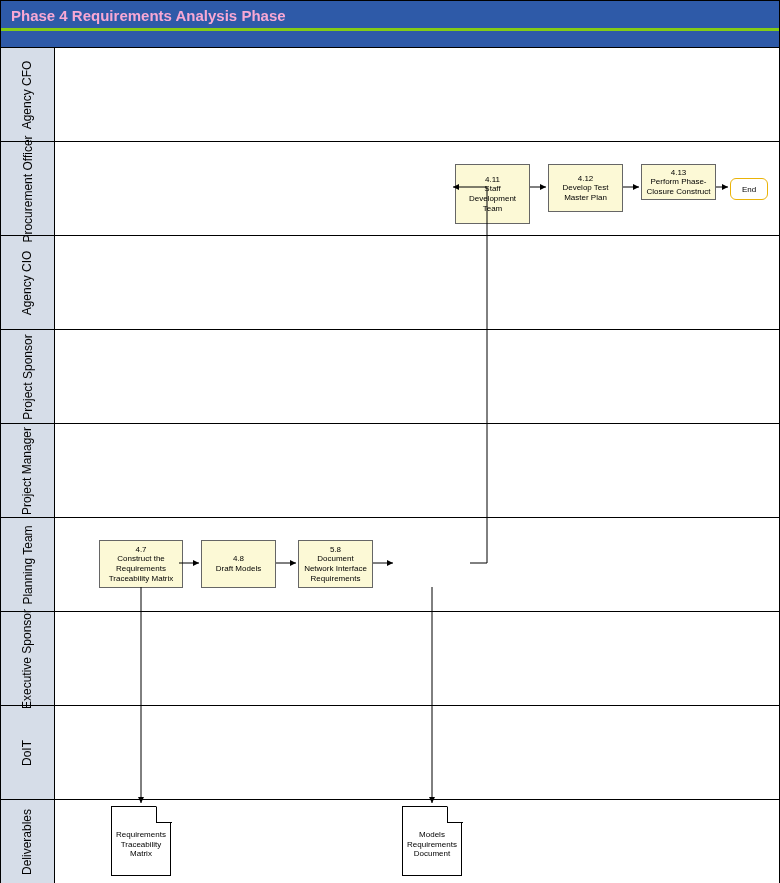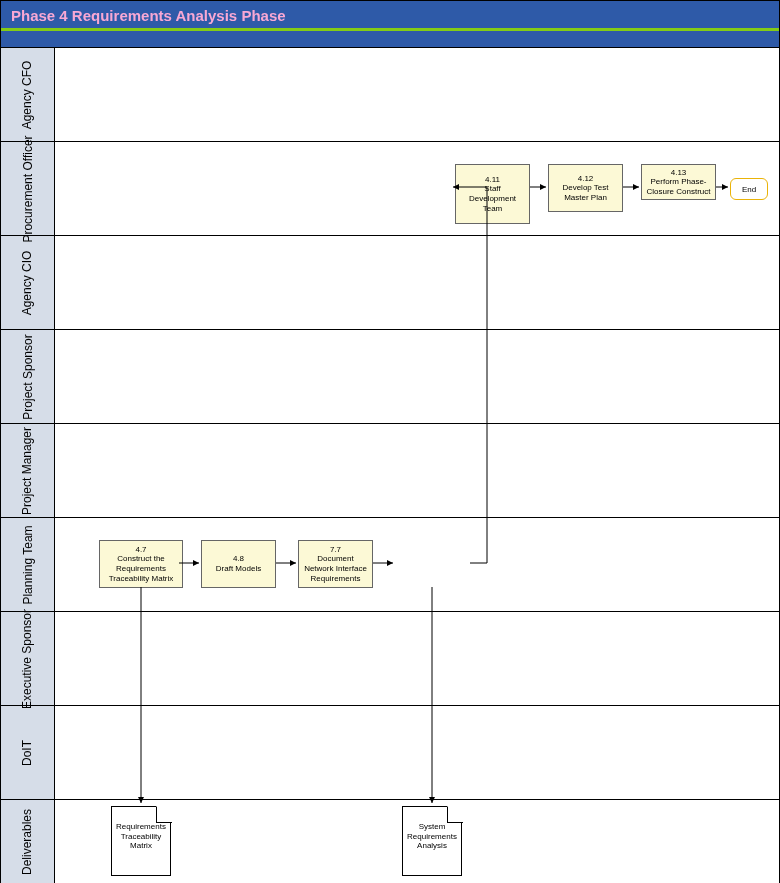--- a/index.html
+++ b/index.html
@@ -92,21 +92,21 @@
     width: 60px;
     height: 70px;
     border: 1px solid #000;
     background: #fff;
     clip-path: polygon(0 0, 75% 0, 100% 22%, 100% 100%, 0 100%);
     display: flex;
     align-items: flex-end;
     justify-content: center;
     text-align: center;
     font-size: 8px;
-    padding-bottom: 24px;
+    padding-bottom: 16px;
     box-sizing: border-box;
     line-height: 1.2;
   }
   .doc-fold {
     position: absolute;
     width: 15px;
     height: 15px;
     border-left: 1px solid #000;
     border-bottom: 1px solid #000;
     background: #fff;
@@ -183,21 +183,21 @@
     <div class="lane-body">
       <div class="activity-box" style="left:44px;top:22px;width:84px;height:48px">
         <span class="activity-id">4.7</span>
         <span class="activity-name">Construct the Requirements Traceability Matrix</span>
       </div>
       <div class="activity-box" style="left:146px;top:22px;width:75px;height:48px">
         <span class="activity-id">4.8</span>
         <span class="activity-name">Draft Models</span>
       </div>
       <div class="activity-box" style="left:243px;top:22px;width:75px;height:48px">
-        <span class="activity-id">7.7</span>
+        <span class="activity-id">5.8</span>
         <span class="activity-name">Document Network Interface Requirements</span>
       </div>
     </div>
   </div>
 
   <div class="lane" style="height:94px">
     <div class="lane-label">
         <span>Executive Sponsor</span>
       </div>
     <div class="lane-body"></div>
@@ -213,21 +213,21 @@
   <div class="lane" style="height:83px;border-bottom:none">
     <div class="lane-label">
         <span>Deliverables</span>
       </div>
     <div class="lane-body">
       <div class="doc-icon" style="left:56px;top:6px">
         <span>Requirements Traceability Matrix</span>
       </div>
       <div class="doc-fold" style="left:101px;top:7px"></div>
       <div class="doc-icon" style="left:347px;top:6px">
-        <span>System Requirements Analysis</span>
+        <span>Models Requirements Document</span>
       </div>
       <div class="doc-fold" style="left:392px;top:7px"></div>
     </div>
   </div>
 
   <svg class="overlay" width="780" height="883">
     <defs>
       <marker id="arrow" markerWidth="8" markerHeight="8" refX="6" refY="3" orient="auto">
         <path d="M0,0 L6,3 L0,6 Z" fill="#000"></path>
       </marker>

